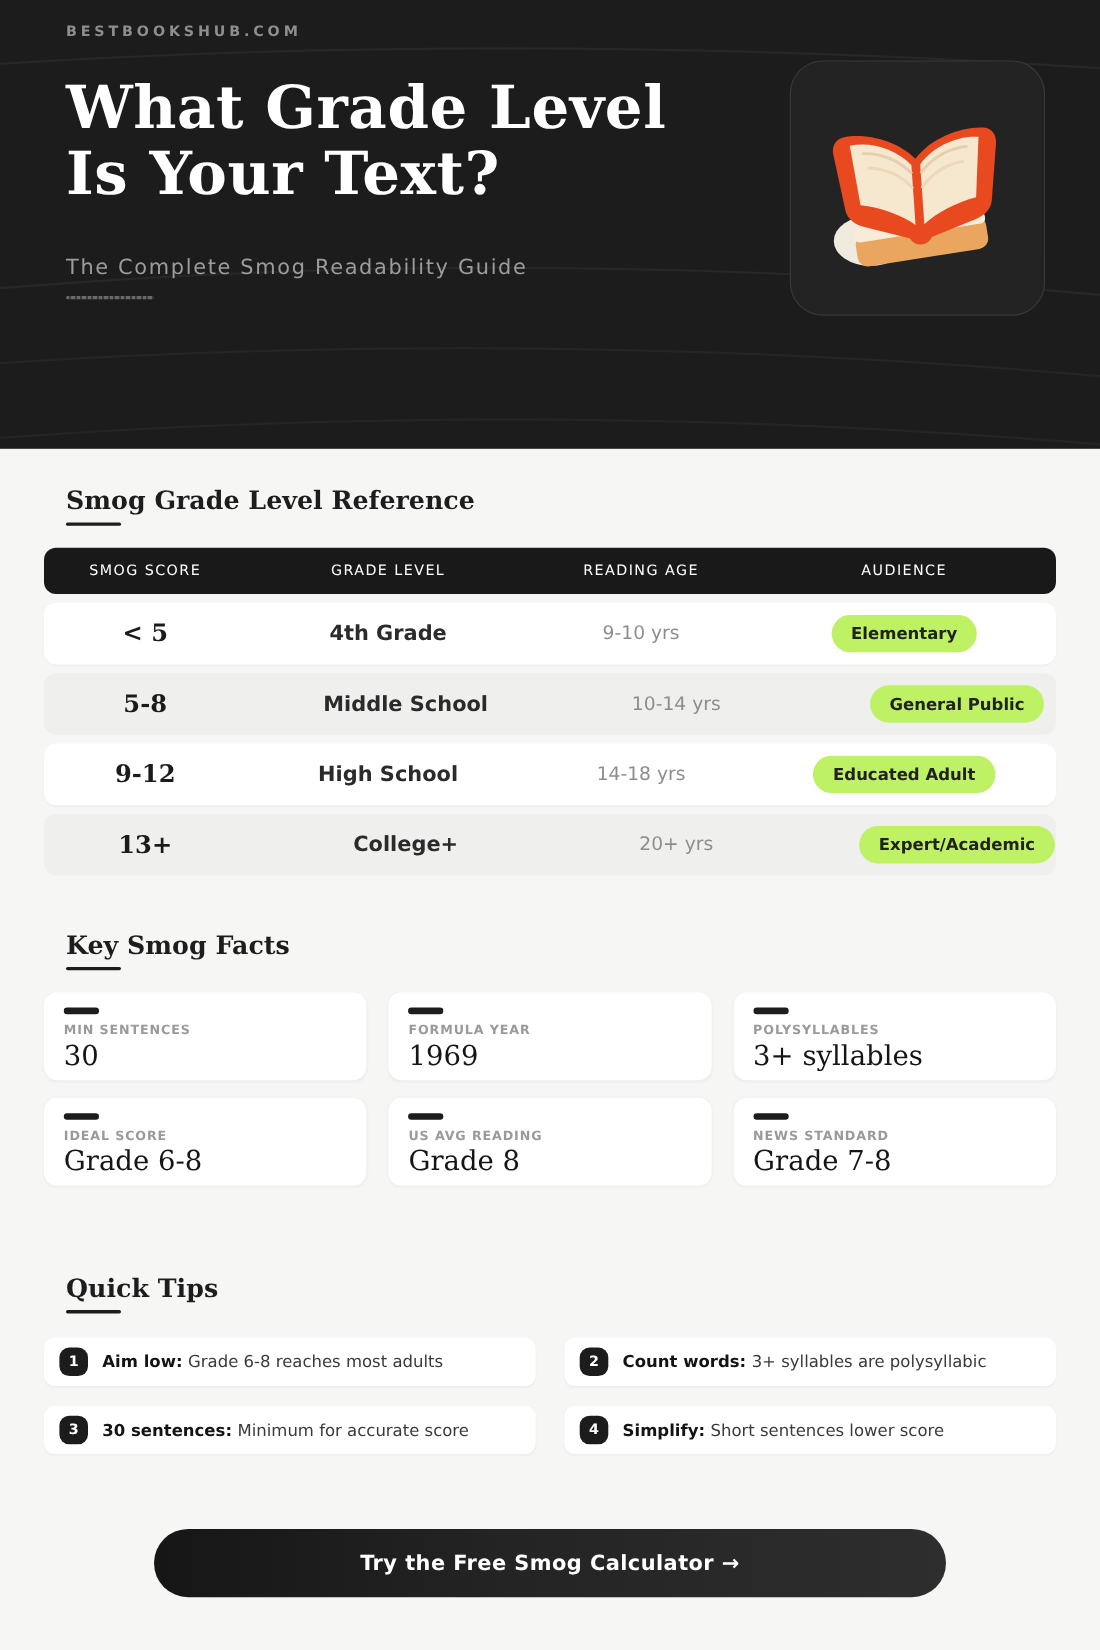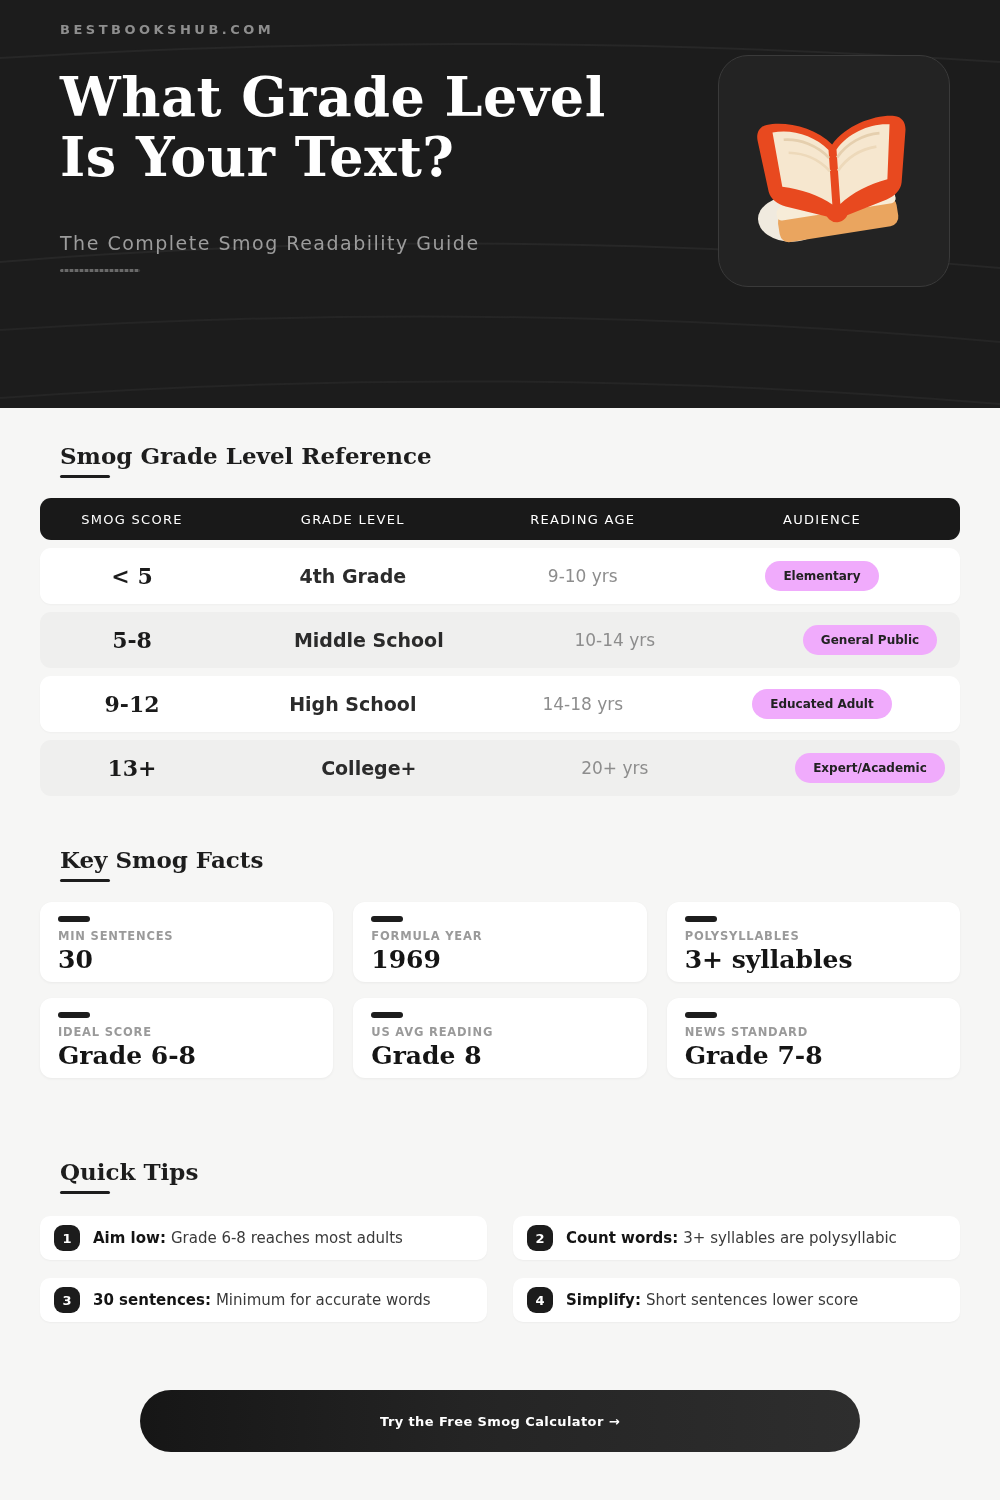--- a/index.html
+++ b/index.html
@@ -103,24 +103,24 @@
   }
   .t-row.alt { background: #efefee; box-shadow: none; gap: 16px; }
   .cell-score {
     font-family: "DejaVu Serif", "Liberation Serif", serif;
     font-weight: bold; font-size: 22px; color: #1b1b1b;
   }
   .cell-grade { font-weight: bold; font-size: 19px; color: #2b2b2b; }
   .cell-age { font-size: 17px; color: #8d8d8d; }
   .pill {
     display: inline-block;
-    background: #f0abfc;
+    background: #bef264;
     border-radius: 18px;
     padding: 8px 18px;
-    font-size: 12px; font-weight: bold; color: #222222;
+    font-size: 15px; font-weight: bold; color: #222222;
   }
 
   
   .facts-grid {
     margin-top: 20px;
     display: grid;
     grid-template-columns: repeat(3, 1fr);
     gap: 16px 20px;
   }
   .fact-card {
@@ -133,21 +133,21 @@
   .fact-dash { width: 32px; height: 6px; border-radius: 3px; background: #1d1d1d; }
   .fact-label {
     margin-top: 7px;
     font-size: 11.5px; font-weight: bold;
     letter-spacing: 0.8px;
     color: #9a9a9a;
   }
   .fact-value {
     margin-top: 2px;
     font-family: "DejaVu Serif", "Liberation Serif", serif;
-    font-weight: bold;
+    font-weight: normal;
     font-size: 25px;
     color: #151515;
   }
 
   
   .tips-grid {
     margin-top: 22px;
     display: grid;
     grid-template-columns: 1fr 1fr;
     gap: 18px 26px;
@@ -175,21 +175,21 @@
   
   .cta-button {
     display: flex; align-items: center; justify-content: center;
     margin: 68px auto 0 auto;
     width: 720px; height: 62px;
     border-radius: 31px;
     border: none;
     background: linear-gradient(90deg, #161616 0%, #242424 45%, #2e2e2e 100%);
     color: #ffffff;
     font-family: "DejaVu Sans", "Liberation Sans", sans-serif;
-    font-size: 13px; font-weight: bold;
+    font-size: 19px; font-weight: bold;
     letter-spacing: 0.4px;
     cursor: pointer;
   }
 </style>
 </head>
 <body>
 
 <header class="hero">
   <svg class="hero-waves" width="1000" height="408" viewBox="0 0 1000 408" preserveAspectRatio="none">
     <path d="M0 58 Q 480 28 1000 62" stroke="#272727" stroke-width="2" fill="none"></path>
@@ -329,21 +329,21 @@
       <div class="tip-card">
         <div class="tip-badge">1</div>
         <div class="tip-text"><span class="tip-label">Aim low:</span><span>Grade 6-8 reaches most adults</span></div>
       </div>
       <div class="tip-card">
         <div class="tip-badge">2</div>
         <div class="tip-text"><span class="tip-label">Count words:</span><span>3+ syllables are polysyllabic</span></div>
       </div>
       <div class="tip-card">
         <div class="tip-badge">3</div>
-        <div class="tip-text"><span class="tip-label">30 sentences:</span><span>Minimum for accurate words</span></div>
+        <div class="tip-text"><span class="tip-label">30 sentences:</span><span>Minimum for accurate score</span></div>
       </div>
       <div class="tip-card">
         <div class="tip-badge">4</div>
         <div class="tip-text"><span class="tip-label">Simplify:</span><span>Short sentences lower score</span></div>
       </div>
     </div>
   </section>
 
   <button class="cta-button">Try the Free Smog Calculator →</button>
 

